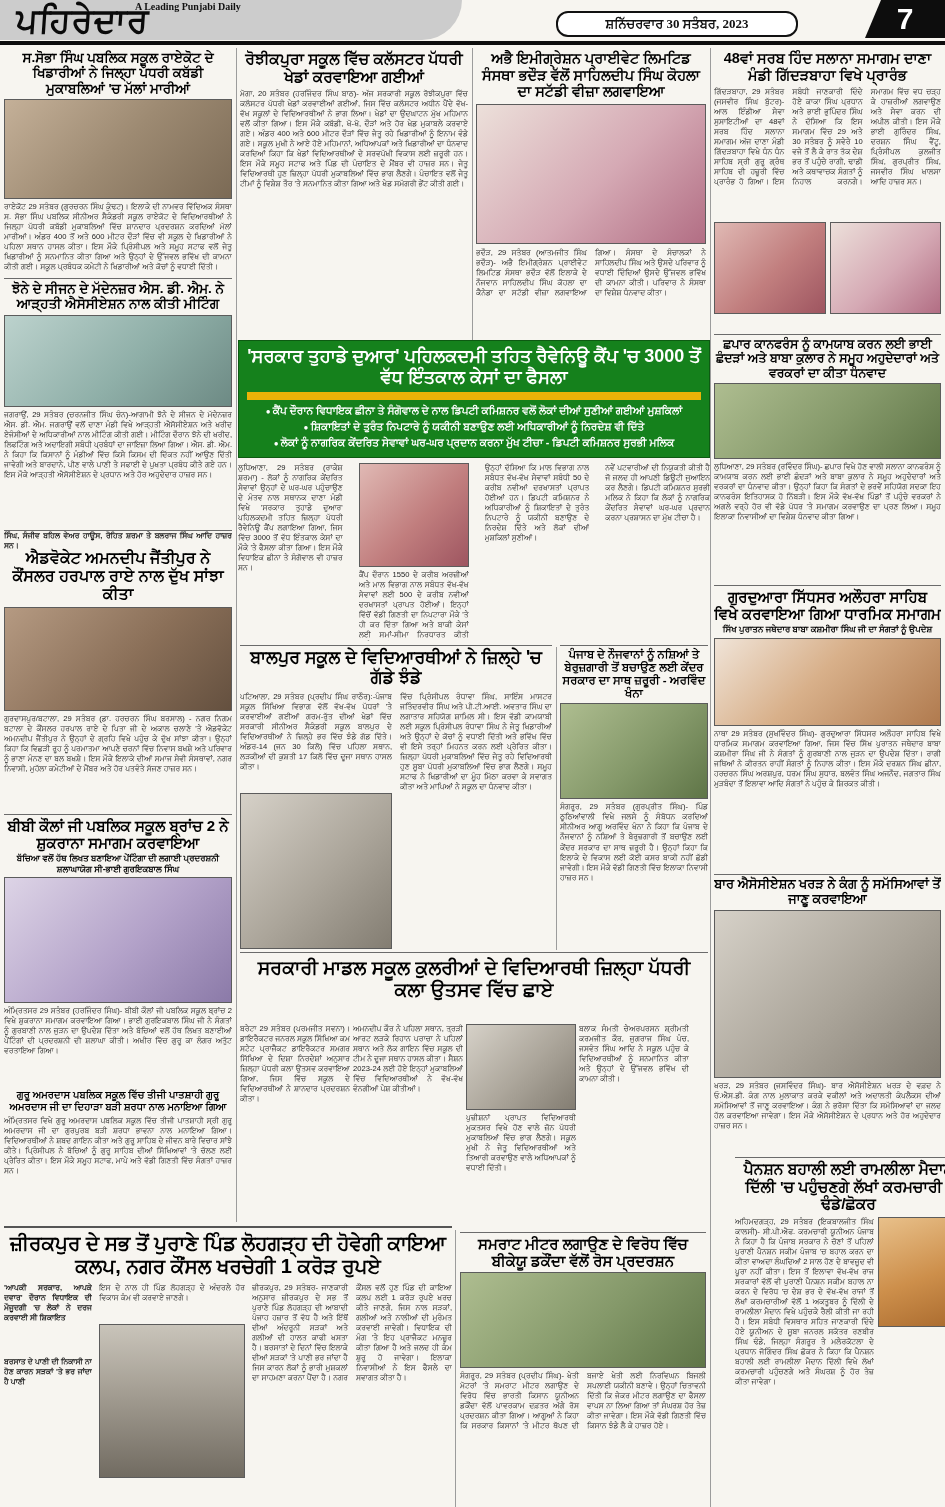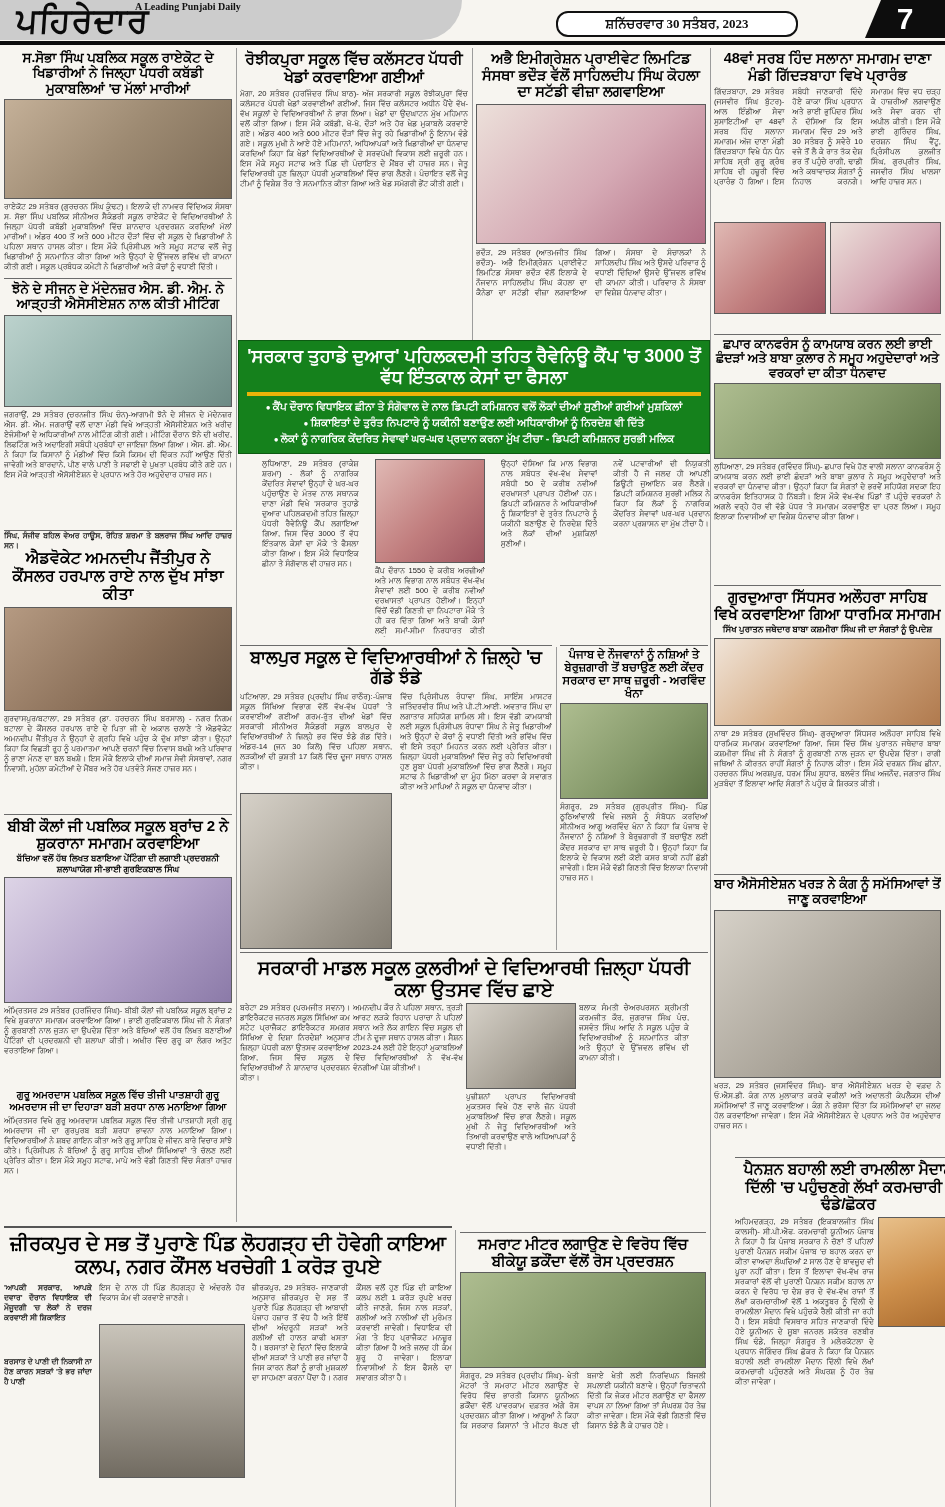--- a/index.html
+++ b/index.html
@@ -36,21 +36,21 @@
   .ph-grey{background:linear-gradient(135deg,#d6d1c8 0%,#aba59a 55%,#837d72 100%);}
   .ph-road{background:linear-gradient(180deg,#c9c4ba 0%,#a39d92 45%,#716b61 100%);}
   .ph-purple{background:linear-gradient(135deg,#ddd4e6 0%,#b3a2c9 55%,#8b7aa8 100%);}
   .ph-stage{background:linear-gradient(135deg,#f0e4d8 0%,#d8b08a 45%,#b07a4e 100%);}
   .ph-portrait{background:linear-gradient(160deg,#e8c08a 0%,#cd8f4b 55%,#a96a2e 100%);}
   .vline{position:absolute;width:1px;background:#9c9c9c;}
   .topline{border-top:1.5px solid #6b6b6b;}
   
   .gban{background:#15811c;color:#fff;padding:5px 8px 6px 8px;border:1px solid #0d5a12;box-sizing:border-box;}
   .gban .gh{font-size:18px;font-weight:bold;text-align:center;line-height:1.18;
-        border-bottom:4px solid #eab308;padding-bottom:4px;margin-bottom:3px;}
+        border-bottom:8px solid #eab308;padding-bottom:4px;margin-bottom:3px;}
   .gban .gb{font-size:10.6px;font-weight:bold;line-height:1.5;text-align:center;}
   .gban .gb::before{content:"● ";font-size:8px;}
   .flexrow{display:flex;}
 </style>
 </head>
 <body>
 
 <div class="page">
 
   <div class="mast-swoosh"></div>
@@ -114,21 +114,21 @@
     </div>
   </div>
 
   <div class="art" style="left:238px;top:340px;width:472px;height:302px;">
     <div class="gban">
       <div class="gh">'ਸਰਕਾਰ ਤੁਹਾਡੇ ਦੁਆਰ' ਪਹਿਲਕਦਮੀ ਤਹਿਤ ਰੈਵੇਨਿਊ ਕੈਂਪ 'ਚ 3000 ਤੋਂ ਵੱਧ ਇੰਤਕਾਲ ਕੇਸਾਂ ਦਾ ਫੈਸਲਾ</div>
       <div class="gb">ਕੈਂਪ ਦੌਰਾਨ ਵਿਧਾਇਕ ਛੀਨਾ ਤੇ ਸੰਗੋਵਾਲ ਦੇ ਨਾਲ ਡਿਪਟੀ ਕਮਿਸ਼ਨਰ ਵਲੋਂ ਲੋਕਾਂ ਦੀਆਂ ਸੁਣੀਆਂ ਗਈਆਂ ਮੁਸ਼ਕਿਲਾਂ</div>
       <div class="gb">ਸ਼ਿਕਾਇਤਾਂ ਦੇ ਤੁਰੰਤ ਨਿਪਟਾਰੇ ਨੂੰ ਯਕੀਨੀ ਬਣਾਉਣ ਲਈ ਅਧਿਕਾਰੀਆਂ ਨੂੰ ਨਿਰਦੇਸ਼ ਵੀ ਦਿੱਤੇ</div>
       <div class="gb">ਲੋਕਾਂ ਨੂੰ ਨਾਗਰਿਕ ਕੇਂਦਰਿਤ ਸੇਵਾਵਾਂ ਘਰ-ਘਰ ਪ੍ਰਦਾਨ ਕਰਨਾ ਮੁੱਖ ਟੀਚਾ - ਡਿਪਟੀ ਕਮਿਸ਼ਨਰ ਸੁਰਭੀ ਮਲਿਕ</div>
     </div>
-    <div class="flexrow" style="gap:16px;margin-top:5px;margin-left:24px;">
+    <div class="flexrow" style="gap:16px;margin-top:5px;">
       <div class="bd" style="width:110px;height:178px;">ਲੁਧਿਆਣਾ, 29 ਸਤੰਬਰ (ਰਾਕੇਸ਼ ਸ਼ਰਮਾ) - ਲੋਕਾਂ ਨੂੰ ਨਾਗਰਿਕ ਕੇਂਦਰਿਤ ਸੇਵਾਵਾਂ ਉਨ੍ਹਾਂ ਦੇ ਘਰ-ਘਰ ਪਹੁੰਚਾਉਣ ਦੇ ਮੰਤਵ ਨਾਲ ਸਥਾਨਕ ਦਾਣਾ ਮੰਡੀ ਵਿਖੇ 'ਸਰਕਾਰ ਤੁਹਾਡੇ ਦੁਆਰ' ਪਹਿਲਕਦਮੀ ਤਹਿਤ ਜ਼ਿਲ੍ਹਾ ਪੱਧਰੀ ਰੈਵੇਨਿਊ ਕੈਂਪ ਲਗਾਇਆ ਗਿਆ, ਜਿਸ ਵਿੱਚ 3000 ਤੋਂ ਵੱਧ ਇੰਤਕਾਲ ਕੇਸਾਂ ਦਾ ਮੌਕੇ 'ਤੇ ਫੈਸਲਾ ਕੀਤਾ ਗਿਆ। ਇਸ ਮੌਕੇ ਵਿਧਾਇਕ ਛੀਨਾ ਤੇ ਸੰਗੋਵਾਲ ਵੀ ਹਾਜ਼ਰ ਸਨ।</div>
       <div style="width:110px;">
         <div class="ph ph-red" style="width:110px;height:104px;margin-bottom:3px;"></div>
         <div class="bd" style="height:71px;">ਕੈਂਪ ਦੌਰਾਨ 1550 ਦੇ ਕਰੀਬ ਅਰਜ਼ੀਆਂ ਅਤੇ ਮਾਲ ਵਿਭਾਗ ਨਾਲ ਸਬੰਧਤ ਵੱਖ-ਵੱਖ ਸੇਵਾਵਾਂ ਲਈ 500 ਦੇ ਕਰੀਬ ਨਵੀਆਂ ਦਰਖਾਸਤਾਂ ਪ੍ਰਾਪਤ ਹੋਈਆਂ। ਇਨ੍ਹਾਂ ਵਿੱਚੋਂ ਵੱਡੀ ਗਿਣਤੀ ਦਾ ਨਿਪਟਾਰਾ ਮੌਕੇ 'ਤੇ ਹੀ ਕਰ ਦਿੱਤਾ ਗਿਆ ਅਤੇ ਬਾਕੀ ਕੇਸਾਂ ਲਈ ਸਮਾਂ-ਸੀਮਾ ਨਿਰਧਾਰਤ ਕੀਤੀ ਗਈ।</div>
       </div>
       <div class="bd" style="width:110px;height:178px;">ਉਨ੍ਹਾਂ ਦੱਸਿਆ ਕਿ ਮਾਲ ਵਿਭਾਗ ਨਾਲ ਸਬੰਧਤ ਵੱਖ-ਵੱਖ ਸੇਵਾਵਾਂ ਸਬੰਧੀ 50 ਦੇ ਕਰੀਬ ਨਵੀਆਂ ਦਰਖਾਸਤਾਂ ਪ੍ਰਾਪਤ ਹੋਈਆਂ ਹਨ। ਡਿਪਟੀ ਕਮਿਸ਼ਨਰ ਨੇ ਅਧਿਕਾਰੀਆਂ ਨੂੰ ਸ਼ਿਕਾਇਤਾਂ ਦੇ ਤੁਰੰਤ ਨਿਪਟਾਰੇ ਨੂੰ ਯਕੀਨੀ ਬਣਾਉਣ ਦੇ ਨਿਰਦੇਸ਼ ਦਿੱਤੇ ਅਤੇ ਲੋਕਾਂ ਦੀਆਂ ਮੁਸ਼ਕਿਲਾਂ ਸੁਣੀਆਂ।</div>
       <div class="bd" style="width:110px;height:178px;">ਨਵੇਂ ਪਟਵਾਰੀਆਂ ਦੀ ਨਿਯੁਕਤੀ ਕੀਤੀ ਹੈ ਜੋ ਜਲਦ ਹੀ ਆਪਣੀ ਡਿਊਟੀ ਜੁਆਇਨ ਕਰ ਲੈਣਗੇ। ਡਿਪਟੀ ਕਮਿਸ਼ਨਰ ਸੁਰਭੀ ਮਲਿਕ ਨੇ ਕਿਹਾ ਕਿ ਲੋਕਾਂ ਨੂੰ ਨਾਗਰਿਕ ਕੇਂਦਰਿਤ ਸੇਵਾਵਾਂ ਘਰ-ਘਰ ਪ੍ਰਦਾਨ ਕਰਨਾ ਪ੍ਰਸ਼ਾਸਨ ਦਾ ਮੁੱਖ ਟੀਚਾ ਹੈ।</div>
     </div>
   </div>
 
@@ -157,21 +157,21 @@
   </div>
 
   <div class="art topline" style="left:560px;top:645px;width:148px;height:305px;">
     <div class="hl" style="font-size:11.5px;padding-top:2px;">ਪੰਜਾਬ ਦੇ ਨੌਜਵਾਨਾਂ ਨੂੰ ਨਸ਼ਿਆਂ ਤੇ ਬੇਰੁਜ਼ਗਾਰੀ ਤੋਂ ਬਚਾਉਣ ਲਈ ਕੇਂਦਰ ਸਰਕਾਰ ਦਾ ਸਾਥ ਜ਼ਰੂਰੀ - ਅਰਵਿੰਦ ਖੰਨਾ</div>
     <div class="ph ph-green" style="width:148px;height:96px;margin:3px 0;"></div>
     <div class="bd" style="height:148px;">ਸੰਗਰੂਰ, 29 ਸਤੰਬਰ (ਗੁਰਪ੍ਰੀਤ ਸਿੰਘ)- ਪਿੰਡ ਠੂਠਿਆਂਵਾਲੀ ਵਿਖੇ ਜਲਸੇ ਨੂੰ ਸੰਬੋਧਨ ਕਰਦਿਆਂ ਸੀਨੀਅਰ ਆਗੂ ਅਰਵਿੰਦ ਖੰਨਾ ਨੇ ਕਿਹਾ ਕਿ ਪੰਜਾਬ ਦੇ ਨੌਜਵਾਨਾਂ ਨੂੰ ਨਸ਼ਿਆਂ ਤੇ ਬੇਰੁਜ਼ਗਾਰੀ ਤੋਂ ਬਚਾਉਣ ਲਈ ਕੇਂਦਰ ਸਰਕਾਰ ਦਾ ਸਾਥ ਜ਼ਰੂਰੀ ਹੈ। ਉਨ੍ਹਾਂ ਕਿਹਾ ਕਿ ਇਲਾਕੇ ਦੇ ਵਿਕਾਸ ਲਈ ਕੋਈ ਕਸਰ ਬਾਕੀ ਨਹੀਂ ਛੱਡੀ ਜਾਵੇਗੀ। ਇਸ ਮੌਕੇ ਵੱਡੀ ਗਿਣਤੀ ਵਿੱਚ ਇਲਾਕਾ ਨਿਵਾਸੀ ਹਾਜ਼ਰ ਸਨ।</div>
   </div>
 
   <div class="art topline" style="left:240px;top:952px;width:468px;height:276px;">
     <div class="hl" style="font-size:19px;padding:4px 0 3px 0;">ਸਰਕਾਰੀ ਮਾਡਲ ਸਕੂਲ ਕੁਲਰੀਆਂ ਦੇ ਵਿਦਿਆਰਥੀ ਜ਼ਿਲ੍ਹਾ ਪੱਧਰੀ ਕਲਾ ਉਤਸਵ ਵਿੱਚ ਛਾਏ</div>
-    <div class="flexrow" style="gap:3px;margin-top:0;">
+    <div class="flexrow" style="gap:3px;margin-top:21px;">
       <div class="bd" style="width:110px;height:212px;">ਬਰੇਟਾ 29 ਸਤੰਬਰ (ਪਰਮਜੀਤ ਸਵਨਾ)। ਡਾਇਰੈਕਟਰ ਜਨਰਲ ਸਕੂਲ ਸਿੱਖਿਆ ਕਮ ਸਟੇਟ ਪ੍ਰਾਜੈਕਟ ਡਾਇਰੈਕਟਰ ਸਮਗਰ ਸਿੱਖਿਆ ਦੇ ਦਿਸ਼ਾ ਨਿਰਦੇਸ਼ਾਂ ਅਨੁਸਾਰ ਜ਼ਿਲ੍ਹਾ ਪੱਧਰੀ ਕਲਾ ਉਤਸਵ ਕਰਵਾਇਆ ਗਿਆ, ਜਿਸ ਵਿੱਚ ਸਕੂਲ ਦੇ ਵਿਦਿਆਰਥੀਆਂ ਨੇ ਸ਼ਾਨਦਾਰ ਪ੍ਰਦਰਸ਼ਨ ਕੀਤਾ।</div>
       <div class="bd" style="width:110px;height:212px;">ਅਮਨਦੀਪ ਕੌਰ ਨੇ ਪਹਿਲਾ ਸਥਾਨ, ਤ੍ਰੜੀ ਆਰਟ ਲੜਕੇ ਰਿਹਾਨ ਪਰਾਚਾ ਨੇ ਪਹਿਲਾਂ ਸਥਾਨ ਅਤੇ ਲੋਕ ਗਾਇਨ ਵਿੱਚ ਸਕੂਲ ਦੀ ਟੀਮ ਨੇ ਦੂਜਾ ਸਥਾਨ ਹਾਸਲ ਕੀਤਾ। ਸੈਸ਼ਨ 2023-24 ਲਈ ਹੋਏ ਇਨ੍ਹਾਂ ਮੁਕਾਬਲਿਆਂ ਵਿੱਚ ਵਿਦਿਆਰਥੀਆਂ ਨੇ ਵੱਖ-ਵੱਖ ਵੰਨਗੀਆਂ ਪੇਸ਼ ਕੀਤੀਆਂ।</div>
       <div style="width:110px;">
         <div class="ph ph-grey" style="width:110px;height:86px;margin-bottom:3px;"></div>
         <div class="bd" style="height:123px;">ਪੁਜ਼ੀਸ਼ਨਾਂ ਪ੍ਰਾਪਤ ਵਿਦਿਆਰਥੀ ਮੁਕਤਸਰ ਵਿਖੇ ਹੋਣ ਵਾਲੇ ਜ਼ੋਨ ਪੱਧਰੀ ਮੁਕਾਬਲਿਆਂ ਵਿੱਚ ਭਾਗ ਲੈਣਗੇ। ਸਕੂਲ ਮੁਖੀ ਨੇ ਜੇਤੂ ਵਿਦਿਆਰਥੀਆਂ ਅਤੇ ਤਿਆਰੀ ਕਰਵਾਉਣ ਵਾਲੇ ਅਧਿਆਪਕਾਂ ਨੂੰ ਵਧਾਈ ਦਿੱਤੀ।</div>
       </div>
       <div class="bd" style="width:110px;height:212px;">ਬਲਾਕ ਸੰਮਤੀ ਚੇਅਰਪਰਸਨ ਸ਼੍ਰੀਮਤੀ ਕਰਮਜੀਤ ਕੌਰ, ਜੁਗਰਾਜ ਸਿੰਘ ਪੰਚ, ਜਸਵੰਤ ਸਿੰਘ ਆਦਿ ਨੇ ਸਕੂਲ ਪਹੁੰਚ ਕੇ ਵਿਦਿਆਰਥੀਆਂ ਨੂੰ ਸਨਮਾਨਿਤ ਕੀਤਾ ਅਤੇ ਉਨ੍ਹਾਂ ਦੇ ਉੱਜਵਲ ਭਵਿੱਖ ਦੀ ਕਾਮਨਾ ਕੀਤੀ।</div>
     </div>
   </div>
 

